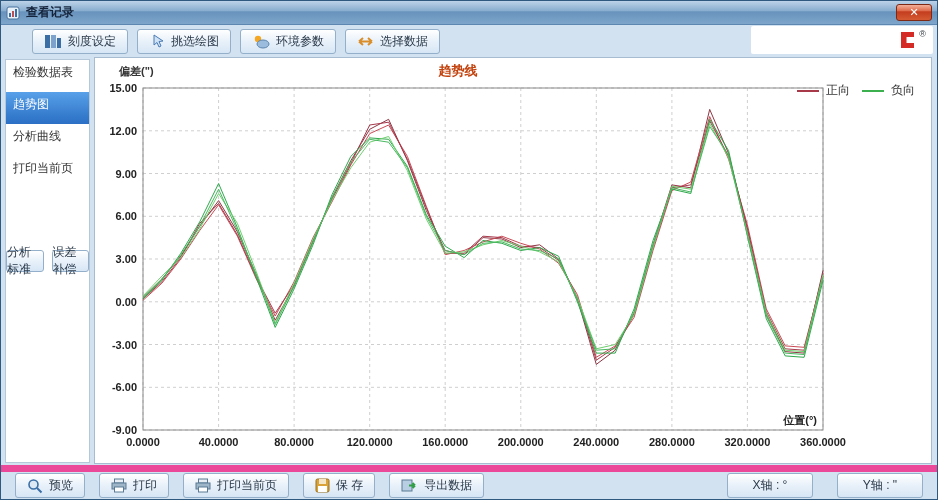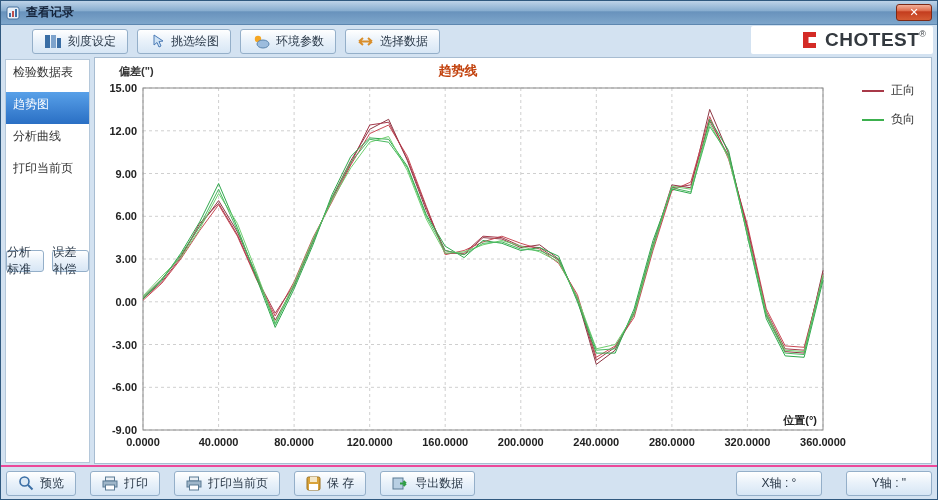--- a/index.html
+++ b/index.html
@@ -38,27 +38,27 @@
   .panel { position: absolute; left: 93px; top: 56px; right: 5px; bottom: 35px;
            background: #fff; border: 1px solid #a7bcd1; }
   .panel-ylabel { position: absolute; top: 6px; left: 24px; font-size: 11px; font-weight: bold; color: #333; }
   .panel-title { position: absolute; top: 4px; left: 0; right: 110px; text-align: center;
                  font-size: 13px; font-weight: bold; color: #c2410c; }
   #chart-svg { position: absolute; left: 0; top: 22px; }
   .grid { stroke: #cfcfcf; stroke-width: 1; stroke-dasharray: 3 3; }
   .plot-border { fill: none; stroke: #8a8a8a; stroke-width: 1; }
   .tick { font: bold 11px "Liberation Sans", sans-serif; fill: #222; }
   .axis-label { font: bold 11px "Liberation Sans", sans-serif; fill: #222; }
-  .legend { position: absolute; right: 16px; top: 24px; display: flex; flex-direction: column; gap: 12px; }
+  .legend { position: absolute; right: 16px; top: 24px; display: flex; flex-direction: row; gap: 12px; }
   .legend-item { display: flex; align-items: center; gap: 7px; font-size: 12px; color: #333; }
   .legend-line { width: 22px; height: 2px; }
 
   
   .bottombar { position: absolute; left: 0; right: 0; bottom: 0; height: 34px; background: #d3e2f1;
-               border-top: 2px solid #ec4899; display: flex; align-items: center; gap: 14px; padding: 0 5px; }
+               border-top: 7px solid #ec4899; display: flex; align-items: center; gap: 14px; padding: 0 14px; }
   .axis-group { margin-left: auto; display: flex; gap: 24px; }
   .axis-box { width: 86px; justify-content: center; }
 </style>
 </head>
 <body>
 
 <div class="window">
 
   <div class="titlebar">
     <svg width="14" height="14">
@@ -98,21 +98,20 @@
         <path d="M2 6.5 H15 M2 6.5 L6 3 M2 6.5 L6 10 M15 6.5 L11 3 M15 6.5 L11 10" stroke="#d98e2b" stroke-width="2" fill="none"></path>
       </svg>
       <span>选择数据</span>
     </div>
   </div>
 
   <div class="logo-box">
     <svg width="20" height="20">
       <path d="M15 2 H2 V18 H15 V13 H7.5 V7 H15 Z" fill="#d42b26"></path>
     </svg>
-    <span class="logo-text">CHOTEST</span>
     <span class="logo-reg">®</span>
   </div>
 
   <div class="sidebar">
     <div class="side-item">检验数据表</div>
     <div class="side-item selected">趋势图</div>
     <div class="side-item">分析曲线</div>
     <div class="side-item">打印当前页</div>
     <div class="side-btns">
       <div class="btn side-btn">分析标准</div>

